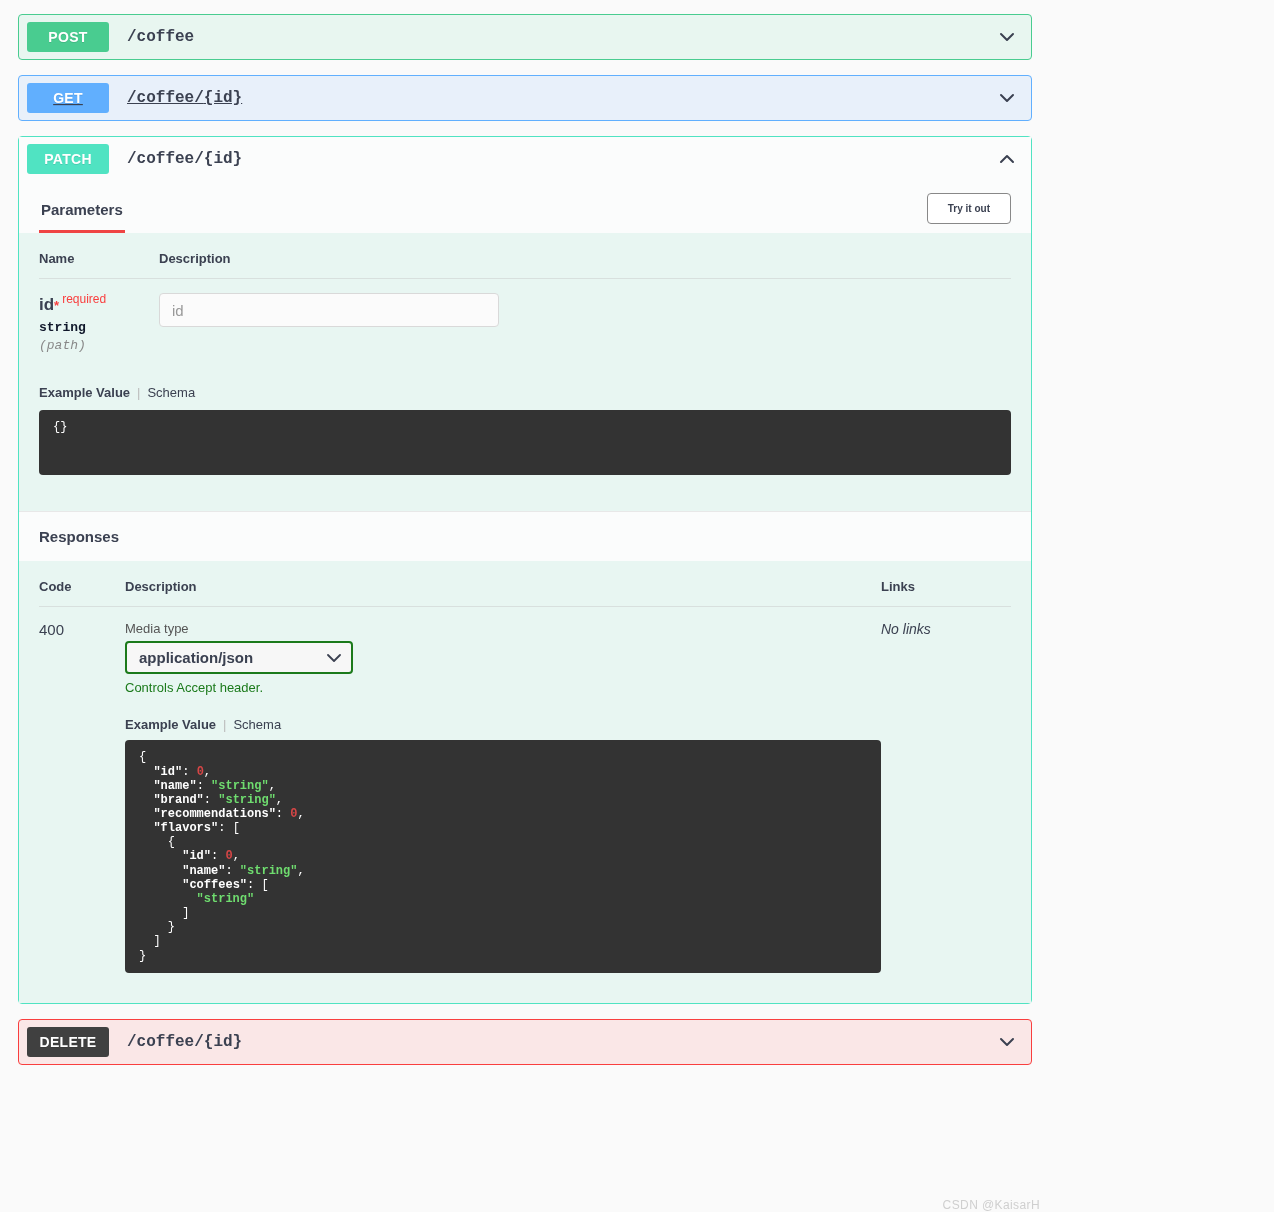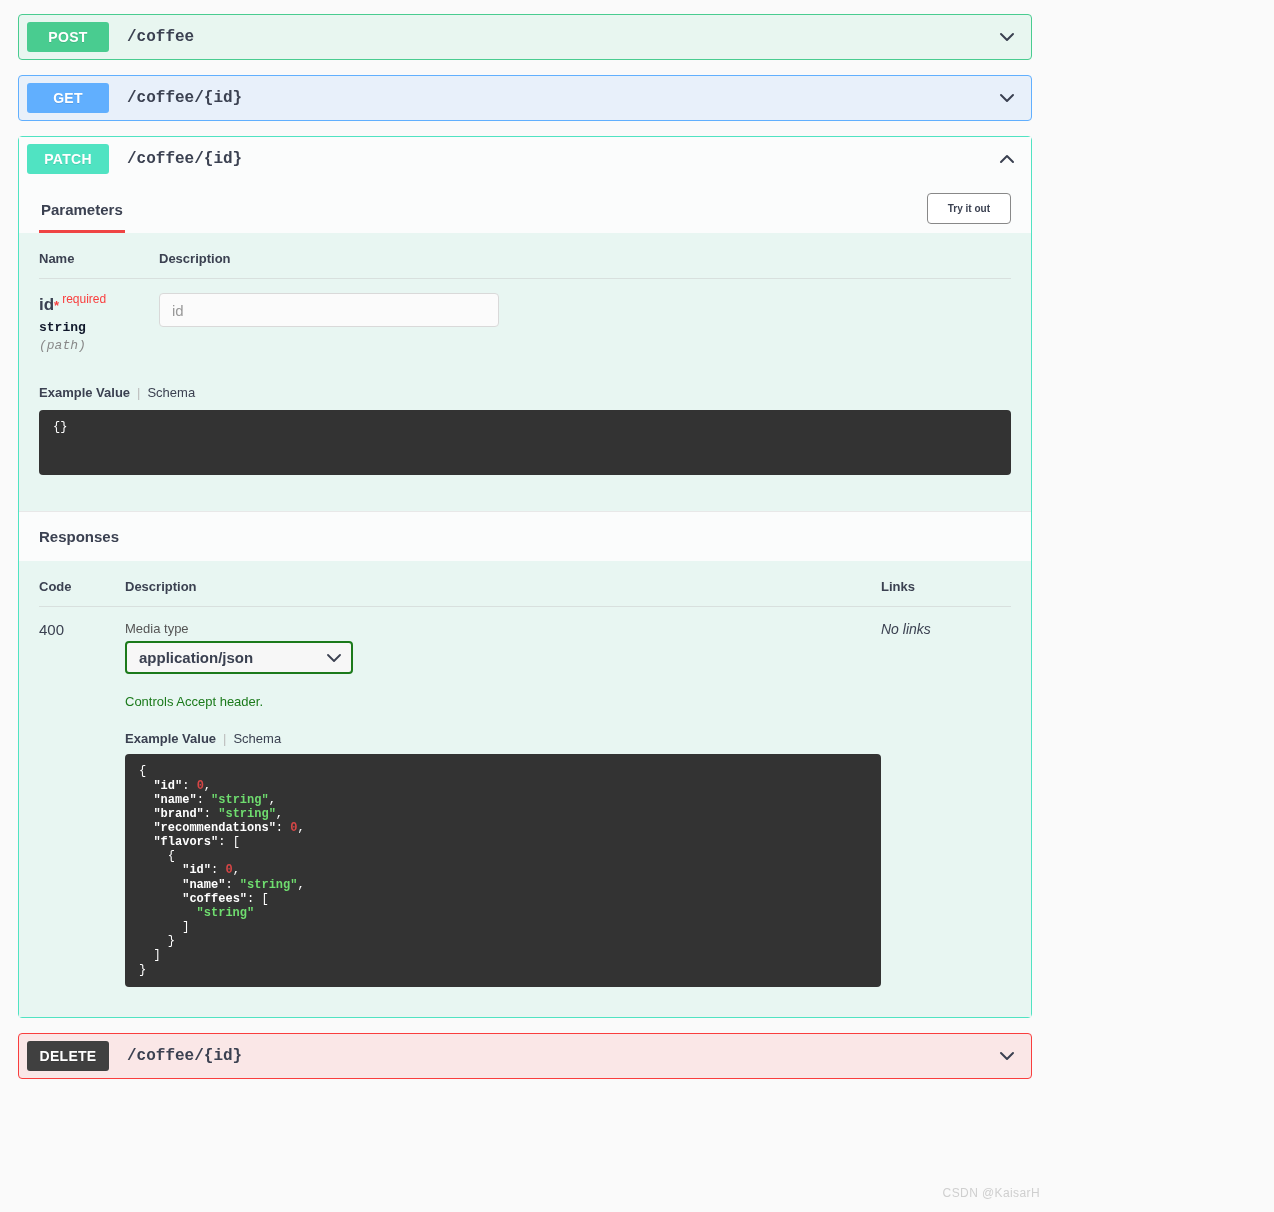--- a/index.html
+++ b/index.html
@@ -56,21 +56,21 @@
   .chev {
     width: 20px; height: 20px;
     margin-right: 4px;
     display: flex; align-items: center; justify-content: center;
   }
   .chev svg { display:block; }
 
   
   .op.post   { background: #e8f6f0; border-color: #49cc90; }
   .op.post .method { background: #49cc90; }
-  .op.get    { background: #e8f0fa; border-color: #61affe; }
+  .op.get    { background: #e8f0fa; border-color: #61affe; text-decoration: underline; }
   .op.get .method { background: #61affe; }
   .op.patch  { background: #e9fbf6; border-color: #50e3c2; }
   .op.patch .method { background: #50e3c2; }
   .op.delete { background: #fae7e7; border-color: #f93e3e; }
   .op.delete .method { background: #404040; }
 
   .op.patch .op-head { background: #fbfcfc; }
   .op.patch { background: #e8f6f2; }
 
   
@@ -296,31 +296,31 @@
     font-weight: 700;
     color: #3b4151;
     padding: 6px 36px 6px 12px;
     width: 228px;
     font-family: "Liberation Sans", sans-serif;
     cursor: pointer;
   }
   .mt-hint {
     font-size: 13px;
     color: #1b7a1b;
-    margin-top: 20px;
+    margin-top: 6px;
   }
   .resp-ex-tabs {
     font-size: 13px;
     margin: 22px 0 8px 0;
   }
 
   .watermark {
     position: absolute;
     right: 10px;
-    bottom: 12px;
+    bottom: 0;
     font-size: 12px;
     color: #cfcfcf;
     letter-spacing: .4px;
     user-select: none;
   }
 </style>
 </head>
 <body>
 
 <div class="page">

